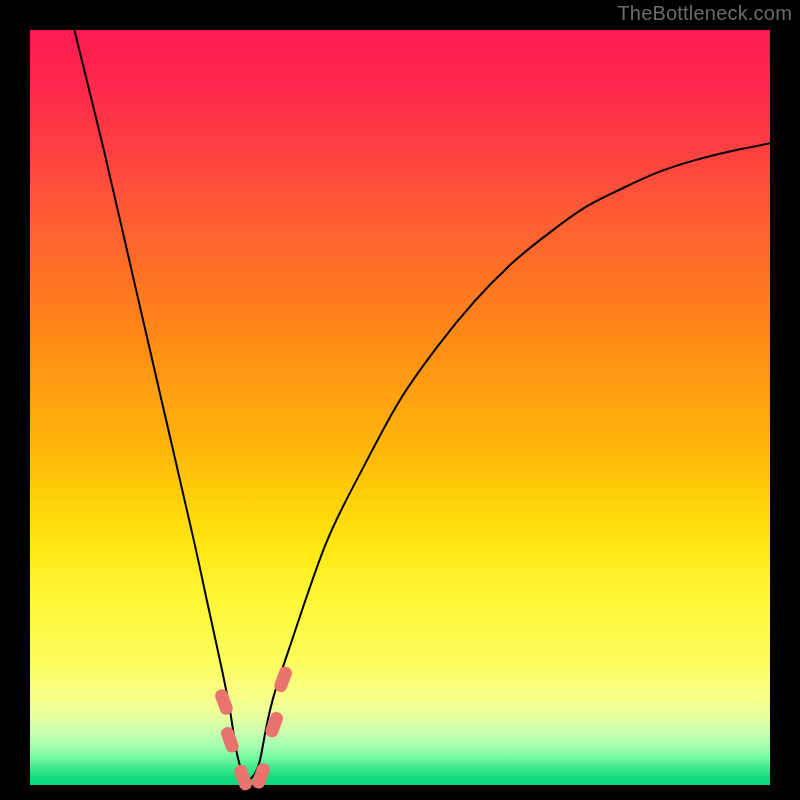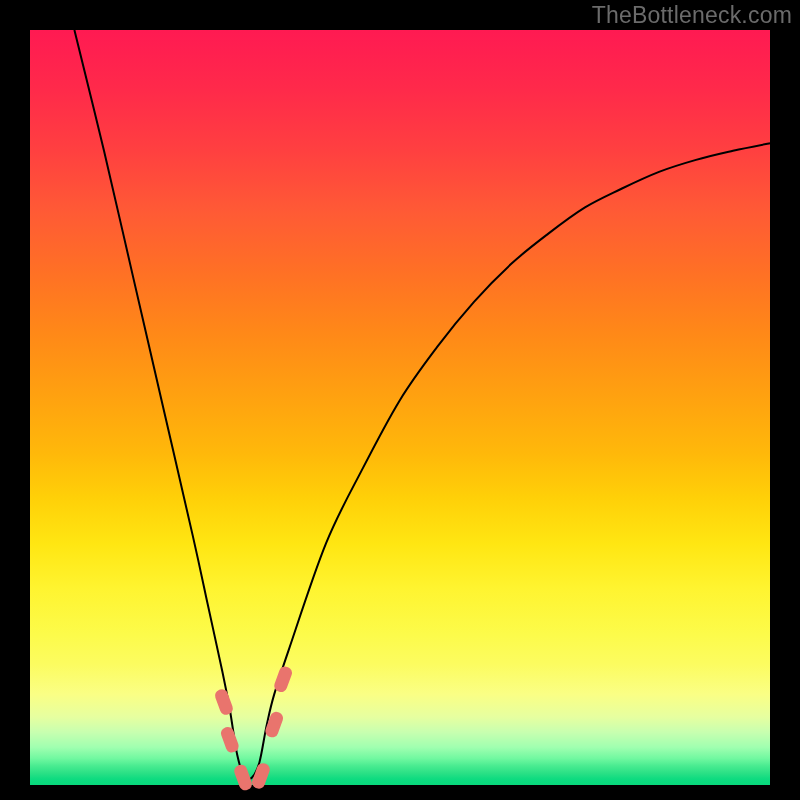--- a/index.html
+++ b/index.html
@@ -45,21 +45,21 @@
       #28e085 98.5%,
       #0edb80 99.2%,
       #08d87c 100%
     );
   }
   .watermark {
     position: absolute;
     top: 2px;
     right: 8px;
     color: #6b6b6b;
-    font-size: 23px;
+    font-size: 20px;
     letter-spacing: 0.2px;
     user-select: none;
     font-weight: 400;
   }
   svg.overlay {
     position: absolute;
     left: 30px;
     top: 30px;
     width: 740px;
     height: 755px;

